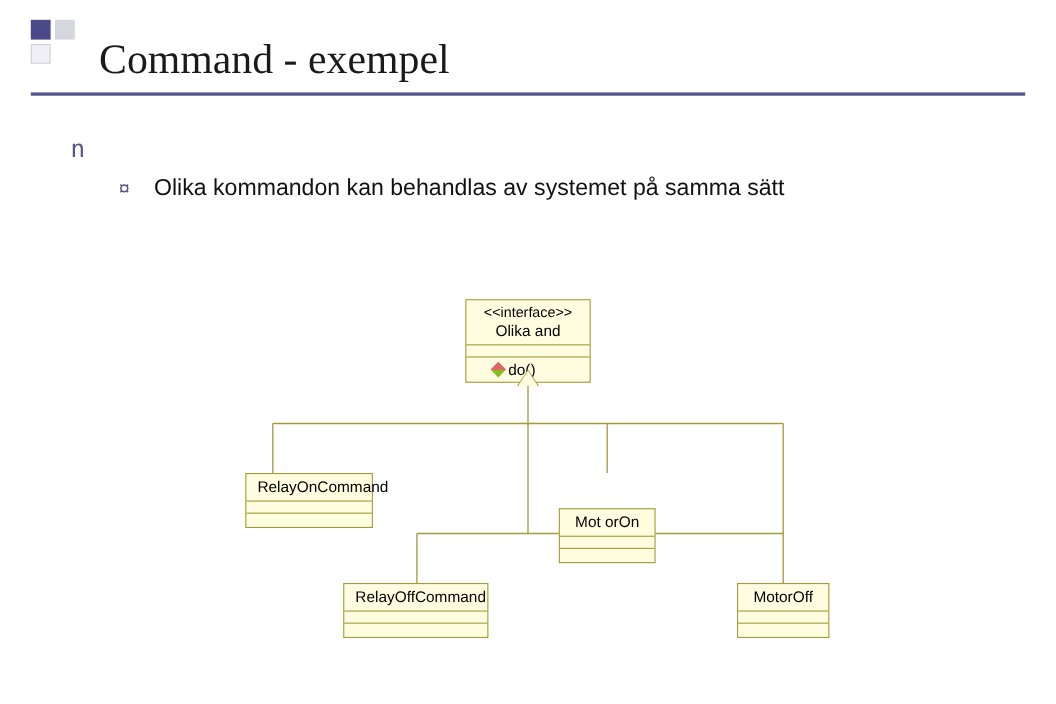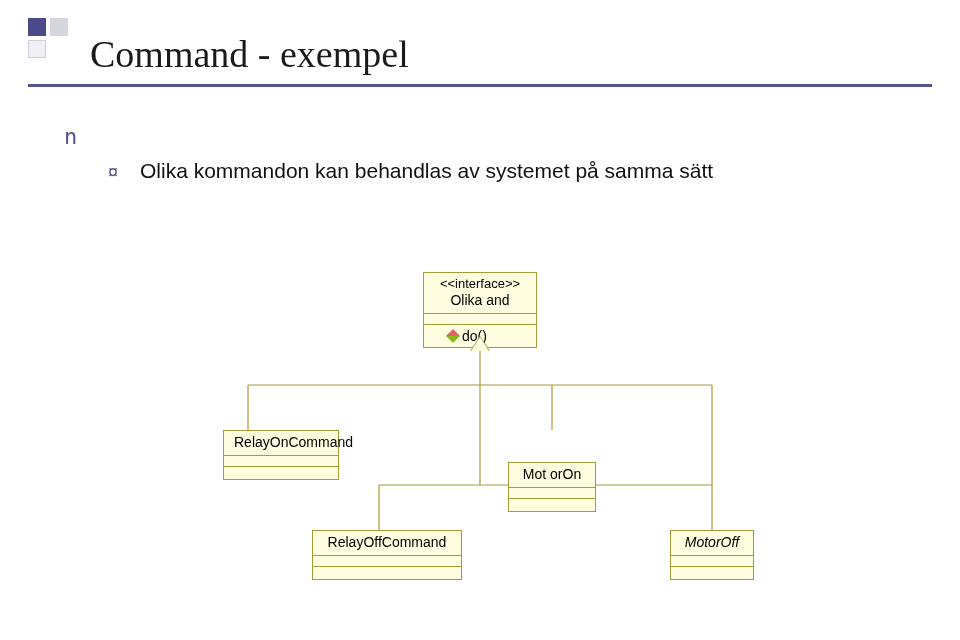--- a/index.html
+++ b/index.html
@@ -247,29 +247,29 @@
   </div>
 
   <div class="cls" style="left:508px; top:190px; width:88px;margin-top:32px;">
     <div class="name">
       <span>Mot orOn</span>
     </div>
     <div class="attrs"></div>
     <div class="ops" style="min-height:12px; padding:0;"></div>
   </div>
 
-  <div class="cls" style="left:312px; top:290px; width:150px;">
+  <div class="cls" style="left:312px; top:290px; width:132px;">
     <div class="name">
       <span>RelayOffCommand</span>
     </div>
     <div class="attrs"></div>
     <div class="ops" style="min-height:12px; padding:0;"></div>
   </div>
 
-  <div class="cls" style="left:670px; top:290px; width:84px;font-style:italic;">
+  <div class="cls" style="left:670px; top:290px; width:84px;">
     <div class="name">
       <span>MotorOff</span>
     </div>
     <div class="attrs"></div>
     <div class="ops" style="min-height:12px; padding:0;"></div>
   </div>
 
 </div>
 
 </body></html>

